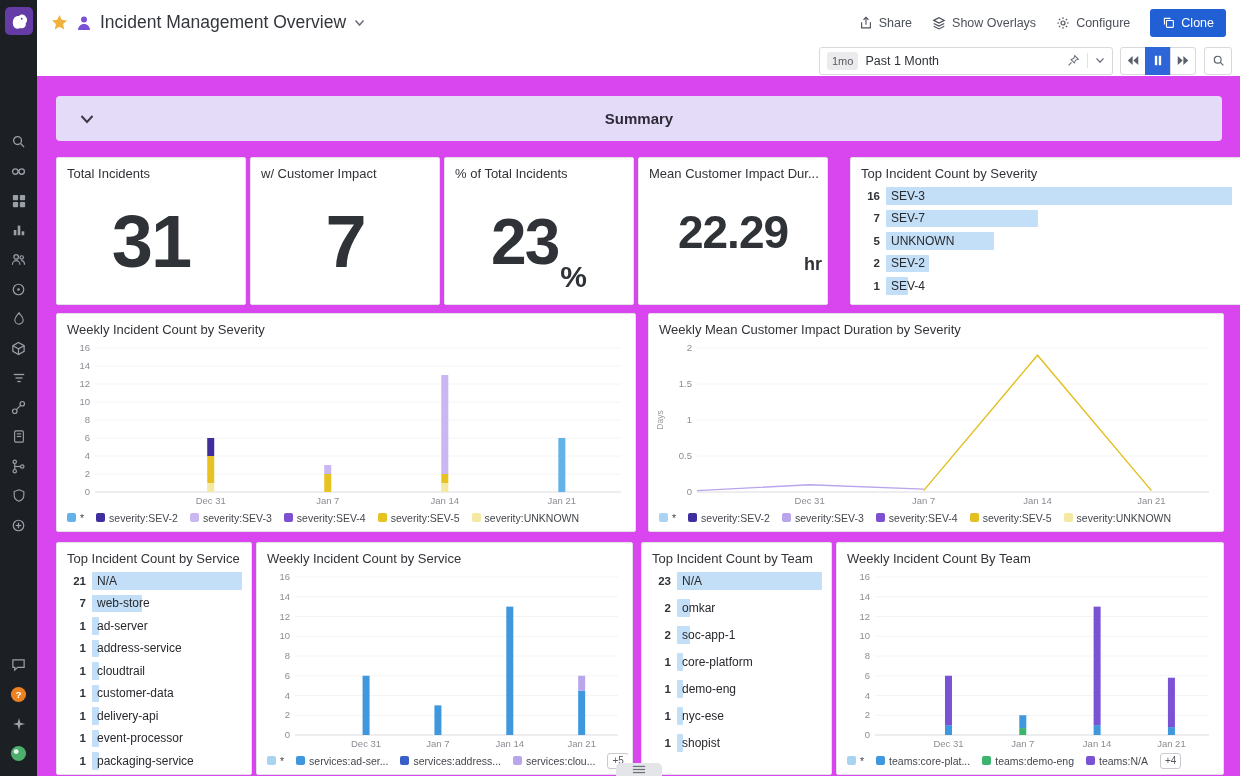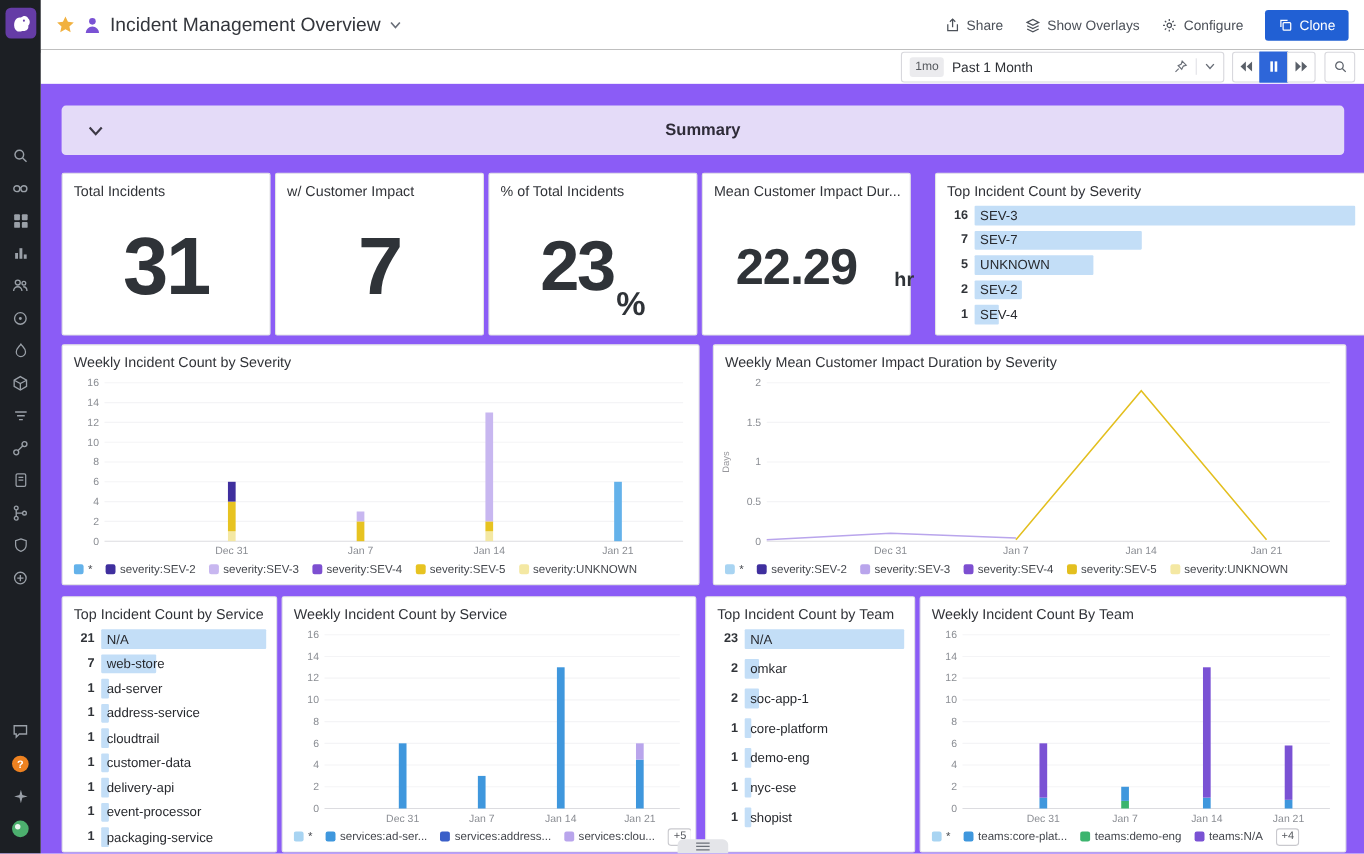--- a/index.html
+++ b/index.html
@@ -36,34 +36,34 @@
   .tr-sep{width:1px;height:15px;background:#e2e2e6;}
   .playgroup{display:flex;}
   .playbtn{width:24px;height:26px;border:1px solid #d8d8dd;background:#fff;display:flex;
            align-items:center;justify-content:center;margin-left:-1px;cursor:pointer;color:#5a6069;}
   .playbtn:first-child{border-radius:3px 0 0 3px;}
   .playbtn:last-child{border-radius:0 3px 3px 0;}
   .playbtn.active{background:#2e66d9;border-color:#2e66d9;color:#fff;}
   .zoombtn{width:26px;height:26px;border:1px solid #d8d8dd;border-radius:3px;background:#fff;
            display:flex;align-items:center;justify-content:center;cursor:pointer;color:#5a6069;}
   
-  .content{position:absolute;left:37px;top:76px;right:0;bottom:0;background:#8b5cf6;}
+  .content{position:absolute;left:37px;top:76px;right:0;bottom:0;background:#d946ef;}
   .summary-banner{position:absolute;left:19px;top:20px;width:1166px;height:45px;background:#e4dbf8;
                   border-radius:4px;display:flex;align-items:center;cursor:pointer;}
   .summary-title{position:absolute;left:0;right:0;text-align:center;font-size:15px;font-weight:700;color:#2e2b38;}
   .chevron-btn{margin-left:24px;z-index:1;color:#3c3946;display:flex;cursor:pointer;}
   .widget{position:absolute;background:#fff;border:1px solid #e2e2e6;border-radius:2px;}
   .w-title{font-size:13px;color:#313338;padding:8px 10px 3px;white-space:nowrap;overflow:hidden;}
   
   .qv-center{position:absolute;left:0;right:0;top:22px;bottom:0;display:flex;
              align-items:center;justify-content:center;}
   .qv-big{font-size:74px;font-weight:600;color:#2f3338;letter-spacing:-2px;line-height:1;}
   .qv-mid{font-size:64px;}
   .qv-unit{font-size:30px;font-weight:600;color:#2f3338;margin:0 0 10px 2px;align-self:flex-end;}
-  .qv-col{display:flex;align-items:flex-end;}
+  .qv-col{display:flex;flex-direction:column;align-items:flex-end;}
   .qv-num-mean{font-size:46px;font-weight:600;color:#2f3338;letter-spacing:-1px;line-height:1;}
   .qv-unit-mean{font-size:18px;font-weight:600;color:#2f3338;line-height:1.1;transform:translateX(34px);}
   
   .tl{padding:3px 9px 0 6px;}
   .tl-row{display:flex;align-items:center;margin-bottom:5px;}
   .tl-tall .tl-row{margin-bottom:9.5px;}
   .tl-count{width:23px;text-align:right;font-size:11.5px;font-weight:700;color:#303338;
             margin-right:6px;flex-shrink:0;}
   .tl-barwrap{flex:1;position:relative;height:17.5px;}
   .tl-bar{position:absolute;left:0;top:0;height:100%;background:#c3def7;border-radius:1px;}

